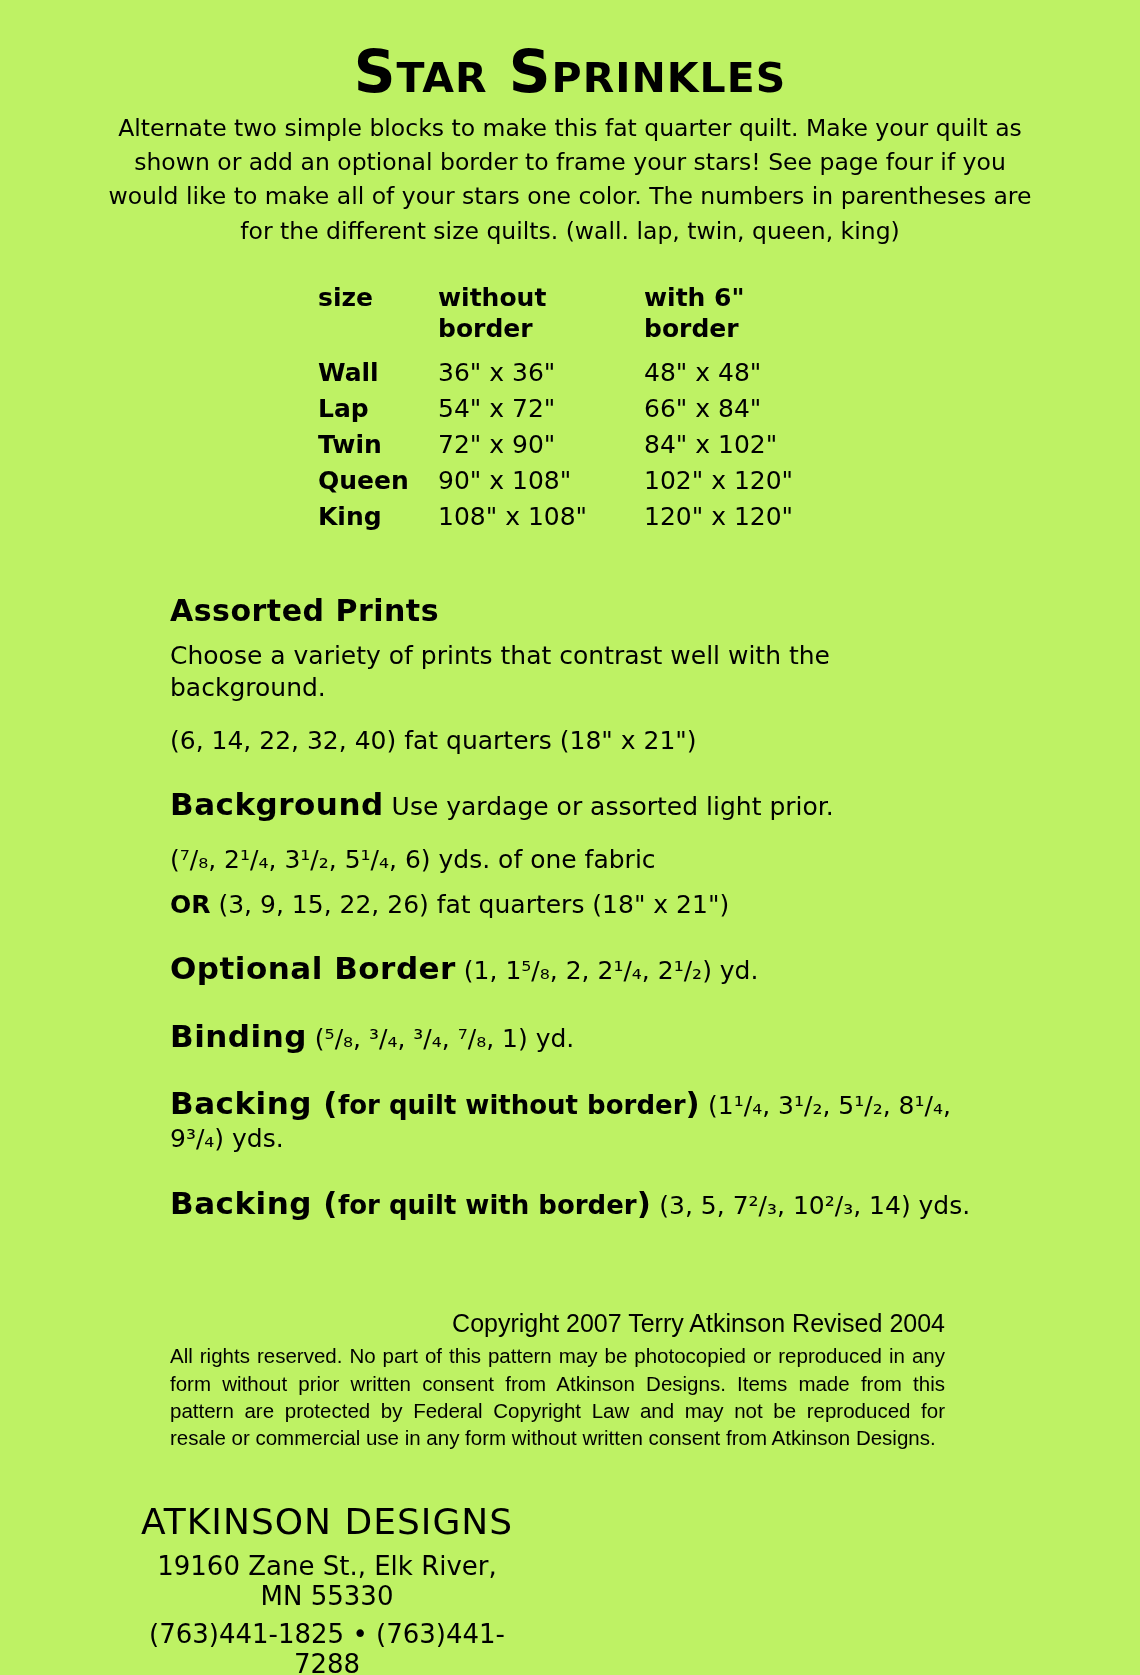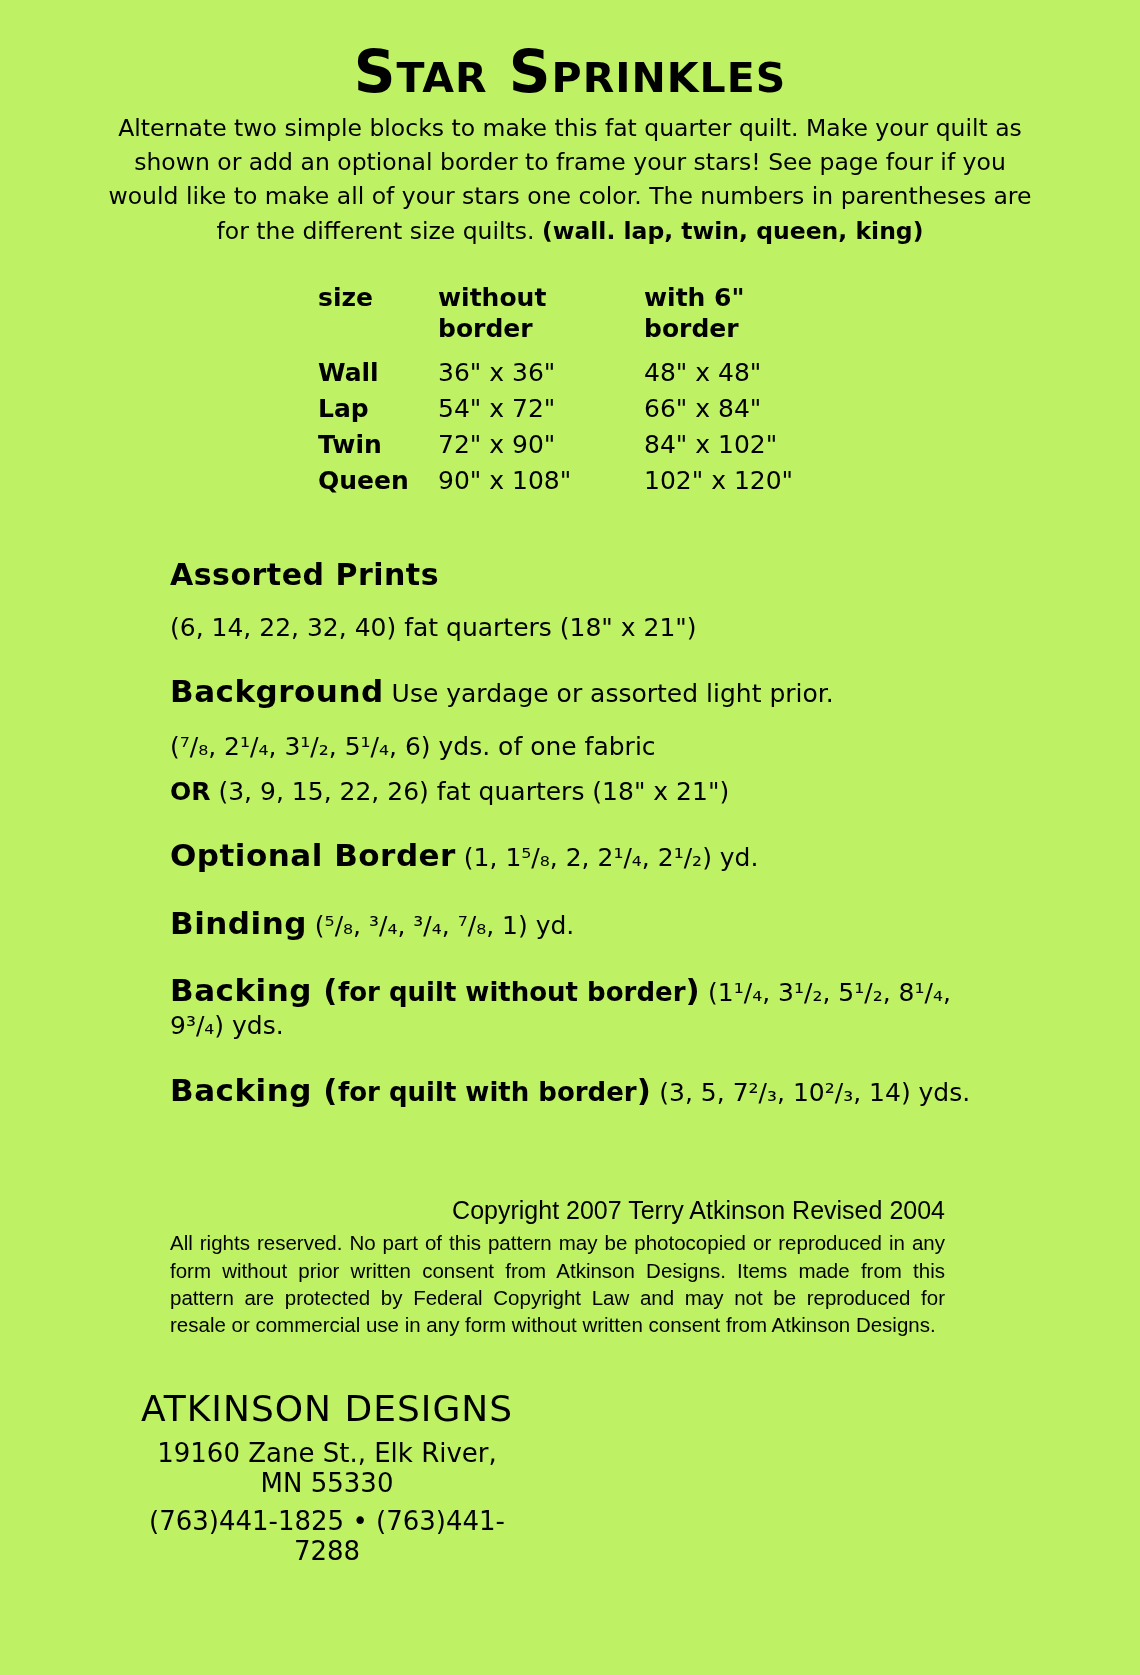--- a/index.html
+++ b/index.html
@@ -27,21 +27,21 @@
   }
 
   
   .intro {
     width: 930px;
     margin: 8px auto 0 auto;
     text-align: center;
     font-size: 23.5px;
     line-height: 1.46;
   }
-  .intro .bold-tail { font-weight: bold; text-align: center; }
+  .intro .bold-tail { font-weight: normal; text-align: center; }
 
   
   .size-table {
     margin: 34px 0 0 318px;
     font-size: 25px;
   }
   .size-table .row {
     display: grid;
     grid-template-columns: 120px 206px auto;
   }
@@ -141,25 +141,31 @@
     <div class="row">
       <div class="cell label">Twin</div>
       <div class="cell">72" x 90"</div>
       <div class="cell">84" x 102"</div>
     </div>
     <div class="row">
       <div class="cell label">Queen</div>
       <div class="cell">90" x 108"</div>
       <div class="cell">102" x 120"</div>
     </div>
+    <div class="row">
+      <div class="cell label">King</div>
+      <div class="cell">108" x 108"</div>
+      <div class="cell">120" x 120"</div>
+    </div>
   </div>
 
   <div class="materials">
 
     <h2 class="assorted-heading">Assorted Prints</h2>
+    <p class="mt-sm">Choose a variety of prints that contrast well  with the background.</p>
     <p class="mt-md">(6, 14, 22, 32, 40) fat quarters (18" x 21")</p>
 
     <p class="mt-lg"><span class="h-big">Background</span><span> Use yardage or assorted light prior.</span></p>
     <p class="mt-md">(⁷/₈, 2¹/₄, 3¹/₂, 5¹/₄, 6) yds. of one fabric</p>
     <p class="mt-sm"><strong>OR</strong><span> (3, 9, 15, 22, 26) fat quarters (18" x 21")</span></p>
 
     <p class="mt-lg"><span class="h-big">Optional Border</span><span> (1, 1⁵/₈, 2, 2¹/₄, 2¹/₂) yd.</span></p>
 
     <p class="mt-lg"><span class="h-big">Binding</span><span> (⁵/₈, ³/₄, ³/₄, ⁷/₈, 1) yd.</span></p>
 

